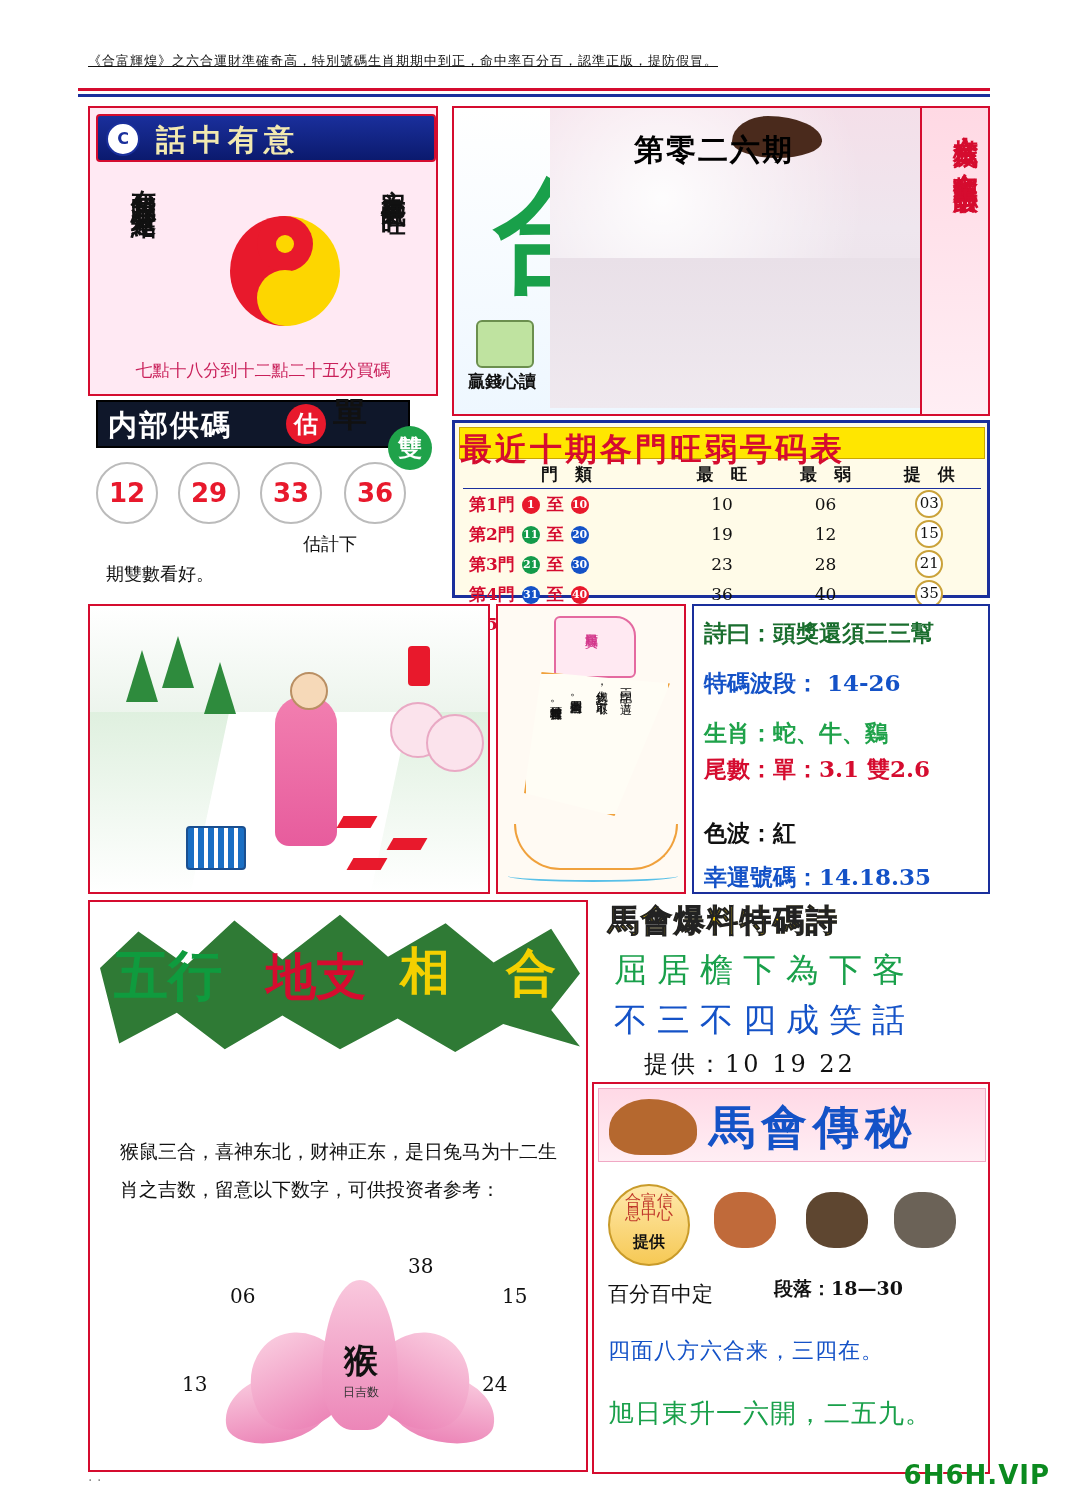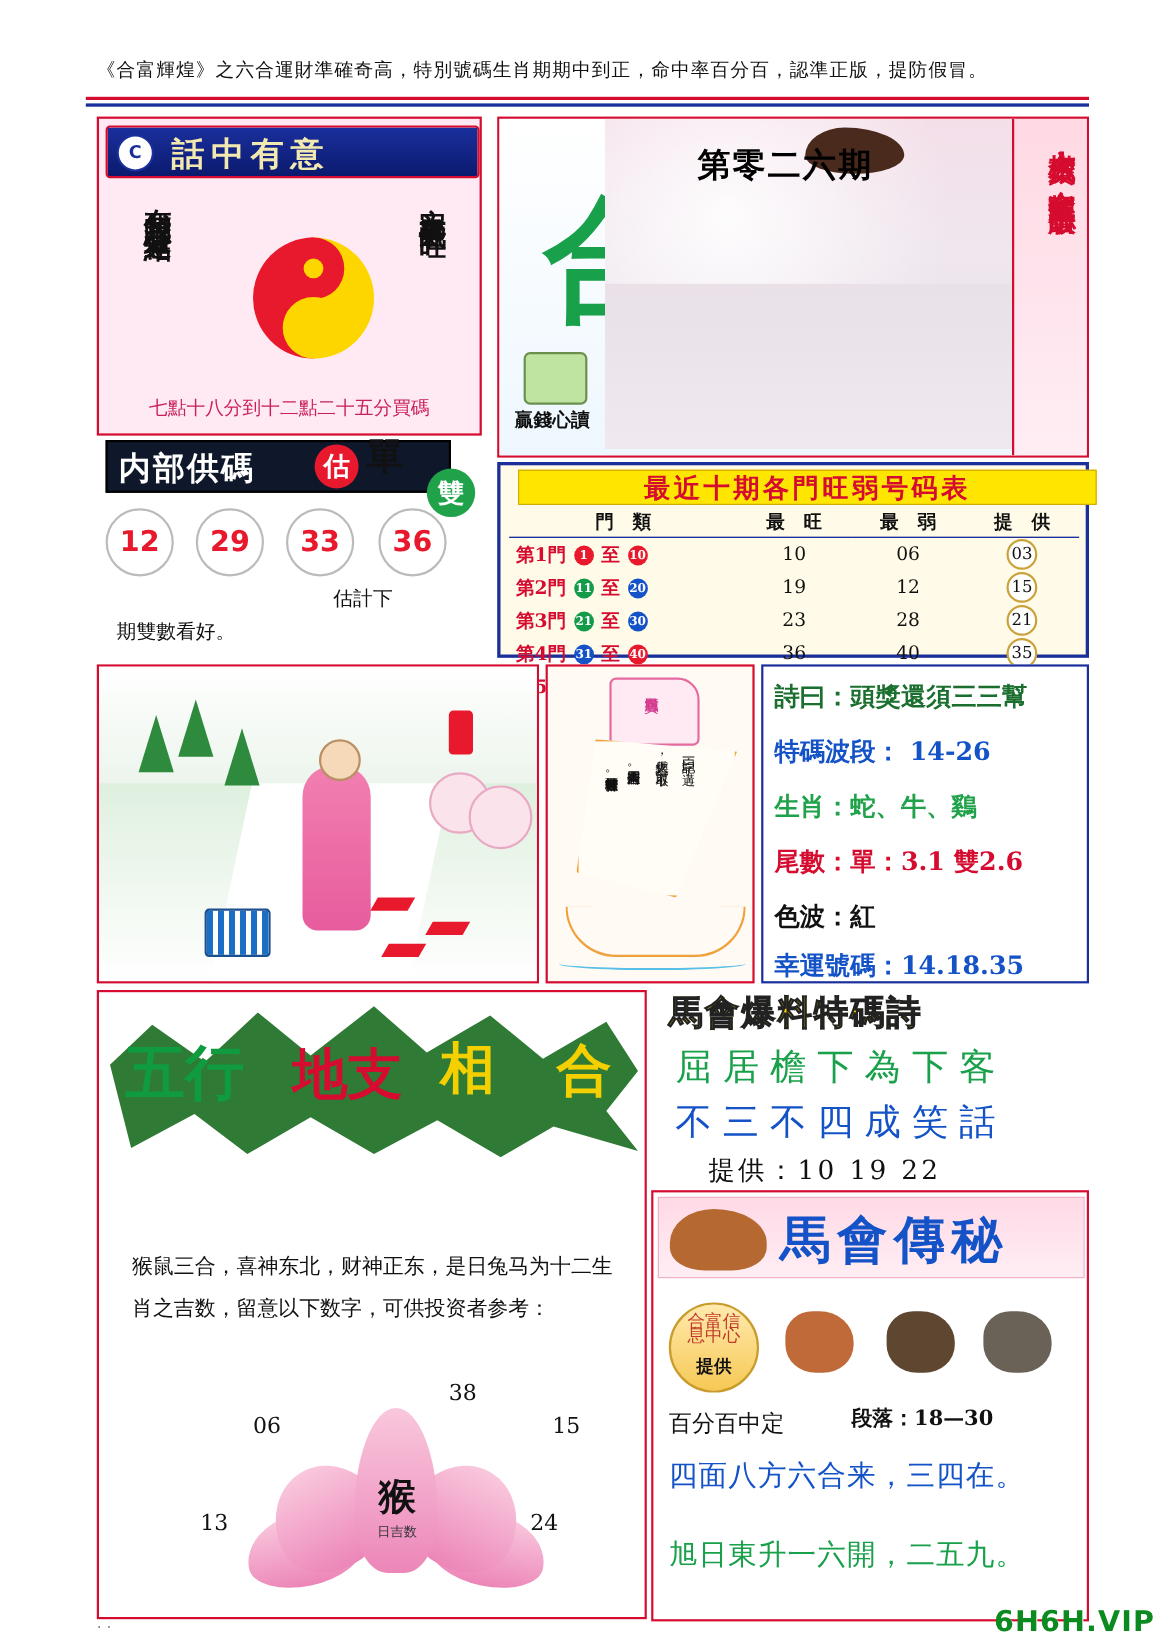--- a/index.html
+++ b/index.html
@@ -1,20 +1,20 @@
 <!DOCTYPE html>
 <html><head>
 <meta charset="utf-8">
 <style>
   html,body{margin:0;padding:0;background:#fff;}
   body{width:1066px;height:1500px;position:relative;font-family:"DejaVu Sans","Liberation Sans",sans-serif;}
   .page{position:absolute;left:0;top:0;width:1066px;height:1500px;background:#fff;overflow:hidden;}
 
   
-  .topline{position:absolute;left:88px;top:52px;width:890px;font-size:17px;color:#111;font-family:"DejaVu Serif","Liberation Serif",serif;letter-spacing:1px;white-space:nowrap;}
+  .topline{position:absolute;left:88px;top:52px;width:890px;font-size:13px;color:#111;font-family:"DejaVu Serif","Liberation Serif",serif;letter-spacing:1px;white-space:nowrap;text-decoration:underline;}
   .rulebar{position:absolute;left:78px;top:88px;width:912px;height:10px;}
   .rulebar i{display:block;height:3px;}
   .rb1{background:#d50c2f;}
   .rb2{background:#fff;height:2px;}
   .rb3{background:#1a2f9c;}
 
   
   .box{position:absolute;box-sizing:border-box;}
 
   
@@ -55,21 +55,21 @@
      radial-gradient(circle at 30% 30%,rgba(255,255,255,.9),rgba(255,255,255,0) 60%),
      linear-gradient(#f4dfe9,#efe6ee 40%,#e7dfe6);}
   #trbox .photo .hill{position:absolute;left:0;right:0;bottom:0;height:150px;background:linear-gradient(#e9e0e8,#efe9ef);}
   #trbox .horsehead{position:absolute;left:278px;top:8px;width:90px;height:42px;background:#4a2a1c;border-radius:40% 60% 50% 50%/60% 60% 40% 40%;}
   #trbox .period{position:absolute;left:110px;top:22px;width:300px;text-align:center;font-size:30px;font-weight:bold;color:#000000;font-family:"DejaVu Serif","Liberation Serif",serif;letter-spacing:2px;}
   #trbox .rightstrip{position:absolute;right:0;top:0;width:66px;height:306px;background:linear-gradient(#ffd9e4,#ffeef4);border-left:2px solid #d50c2f;}
   #trbox .rightstrip .v{position:absolute;left:8px;top:8px;width:50px;font-size:25px;line-height:30px;color:#d50c2f;font-weight:bold;writing-mode:vertical-rl;text-orientation:upright;font-family:"DejaVu Serif","Liberation Serif",serif;letter-spacing:2px;}
 
   
   #tbl{left:452px;top:420px;width:538px;height:178px;border:3px solid #1a2f9c;background:#fffbe8;}
-  #tbl .cap{position:absolute;left:16px;top:4px;width:524px;height:30px;background:#ffe600;border:1px solid #caa700;text-align:center;font-size:24px;font-weight:bold;color:#d50c2f;letter-spacing:3px;font-family:"DejaVu Serif","Liberation Serif",serif;}
+  #tbl .cap{position:absolute;left:4px;top:4px;width:524px;height:30px;background:#ffe600;border:1px solid #caa700;text-align:left;font-size:32px;font-weight:bold;color:#d50c2f;letter-spacing:3px;font-family:"DejaVu Serif","Liberation Serif",serif;}
   #tbl table{position:absolute;left:8px;top:38px;width:518px;border-collapse:collapse;font-family:"DejaVu Serif","Liberation Serif",serif;}
   #tbl th{font-size:17px;color:#111;font-weight:bold;padding:2px 0;border-bottom:1px solid #1a2f9c;}
   #tbl td{font-size:17px;text-align:center;padding:1px 0;color:#111;}
   #tbl td.m{color:#d50c2f;font-weight:bold;text-align:left;padding-left:6px;white-space:nowrap;}
   .minib{display:inline-block;width:18px;height:18px;line-height:18px;border-radius:50%;color:#fff;font-size:11px;text-align:center;vertical-align:middle;margin:0 1px;}
   .b-red{background:#e8192c;}
   .b-blue{background:#1452c7;}
   .b-green{background:#139b4a;}
   .prov{display:inline-block;width:24px;height:24px;line-height:22px;border-radius:50%;border:2px solid #caa23a;color:#111;font-size:15px;text-align:center;background:#fff;}
 
@@ -100,21 +100,21 @@
   #sail .p4{left:50px;top:92px;height:100px;}
   #sail .boat{position:absolute;left:16px;bottom:22px;width:160px;height:44px;border:2px solid #f0a13c;border-top:none;border-radius:0 0 60px 60px;}
   #sail .wave{position:absolute;left:10px;bottom:10px;width:170px;height:10px;border-bottom:2px solid #58c0e8;border-radius:50%;}
 
   
   #poem{left:692px;top:604px;width:298px;height:290px;border:2px solid #1a2f9c;background:#fff;}
   #poem .line{position:absolute;left:10px;font-size:23px;font-weight:bold;font-family:"DejaVu Serif","Liberation Serif",serif;white-space:nowrap;}
   #poem .l0{top:12px;color:#1a6e2e;}
   #poem .l1{top:62px;color:#1452c7;}
   #poem .l2{top:112px;color:#1fa24a;}
-  #poem .l3{top:162px;color:#d50c2f;}
+  #poem .l3{top:148px;color:#d50c2f;}
   #poem .l4{top:212px;color:#111;}
   #poem .l5{top:256px;color:#1452c7;}
 
   
   #wuxing{left:88px;top:900px;width:500px;height:572px;border:2px solid #d50c2f;background:#fff;overflow:hidden;}
   #wuxing .burst{position:absolute;left:10px;top:10px;width:480px;height:140px;background:#2f7a35;clip-path:polygon(0 40%,8% 14%,18% 38%,28% 6%,38% 34%,50% 2%,60% 32%,72% 8%,82% 36%,94% 12%,100% 44%,94% 70%,100% 96%,84% 80%,74% 100%,62% 76%,50% 98%,38% 74%,26% 98%,16% 72%,4% 94%);}
   #wuxing .w1{position:absolute;left:24px;top:38px;font-size:54px;font-weight:bold;color:#0f9b3e;font-family:"DejaVu Serif","Liberation Serif",serif;}
   #wuxing .w2{position:absolute;left:176px;top:42px;font-size:50px;font-weight:bold;color:#d50c2f;font-family:"DejaVu Serif","Liberation Serif",serif;}
   #wuxing .w3{position:absolute;left:310px;top:36px;font-size:50px;font-weight:bold;color:#f4d000;font-family:"DejaVu Serif","Liberation Serif",serif;}
   #wuxing .w4{position:absolute;left:416px;top:38px;font-size:50px;font-weight:bold;color:#f4d000;font-family:"DejaVu Serif","Liberation Serif",serif;}
@@ -144,21 +144,21 @@
   #chuanmi .horse{position:absolute;left:10px;top:10px;width:88px;height:56px;background:#b5682f;border-radius:50% 60% 40% 40%/60% 60% 40% 40%;}
   #chuanmi .seal{position:absolute;left:14px;top:100px;width:78px;height:78px;border-radius:50%;background:linear-gradient(#ffe9ad,#f6c955);border:2px solid #c99b2a;}
   #chuanmi .seal .s1{position:absolute;left:8px;top:8px;font-size:16px;color:#c0392b;width:62px;text-align:center;line-height:13px;}
   #chuanmi .seal .s2{position:absolute;left:0;top:46px;width:78px;text-align:center;font-size:16px;color:#111;font-weight:bold;}
   .animal{position:absolute;top:108px;width:62px;height:56px;border-radius:40% 50% 45% 45%;}
   .a-ox{left:120px;background:#c06a3a;}
   .a-monkey{left:212px;background:#5e4630;}
   .a-rat{left:300px;background:#6b6257;}
   #chuanmi .r1{position:absolute;left:14px;top:196px;font-size:21px;color:#111;font-family:"DejaVu Serif","Liberation Serif",serif;}
   #chuanmi .r2{position:absolute;left:180px;top:192px;font-size:19px;font-weight:bold;color:#111;font-family:"DejaVu Serif","Liberation Serif",serif;}
-  #chuanmi .r3{position:absolute;left:14px;top:240px;font-size:26px;color:#1452c7;font-family:"DejaVu Serif","Liberation Serif",serif;letter-spacing:1px;}
+  #chuanmi .r3{position:absolute;left:14px;top:252px;font-size:22px;color:#1452c7;font-family:"DejaVu Serif","Liberation Serif",serif;letter-spacing:1px;}
   #chuanmi .r4{position:absolute;left:14px;top:312px;font-size:26px;color:#19a04a;font-family:"DejaVu Serif","Liberation Serif",serif;letter-spacing:1px;}
 
   
   #wm{position:absolute;right:16px;bottom:10px;font-size:26px;font-weight:bold;color:#0b8a1f;font-family:"DejaVu Sans","Liberation Sans",sans-serif;letter-spacing:1px;text-shadow:1px 1px 0 #fff;}
   #dots{position:absolute;left:88px;bottom:16px;font-size:14px;color:#888;}
 </style>
 </head>
 <body>
 
 <div class="page">

